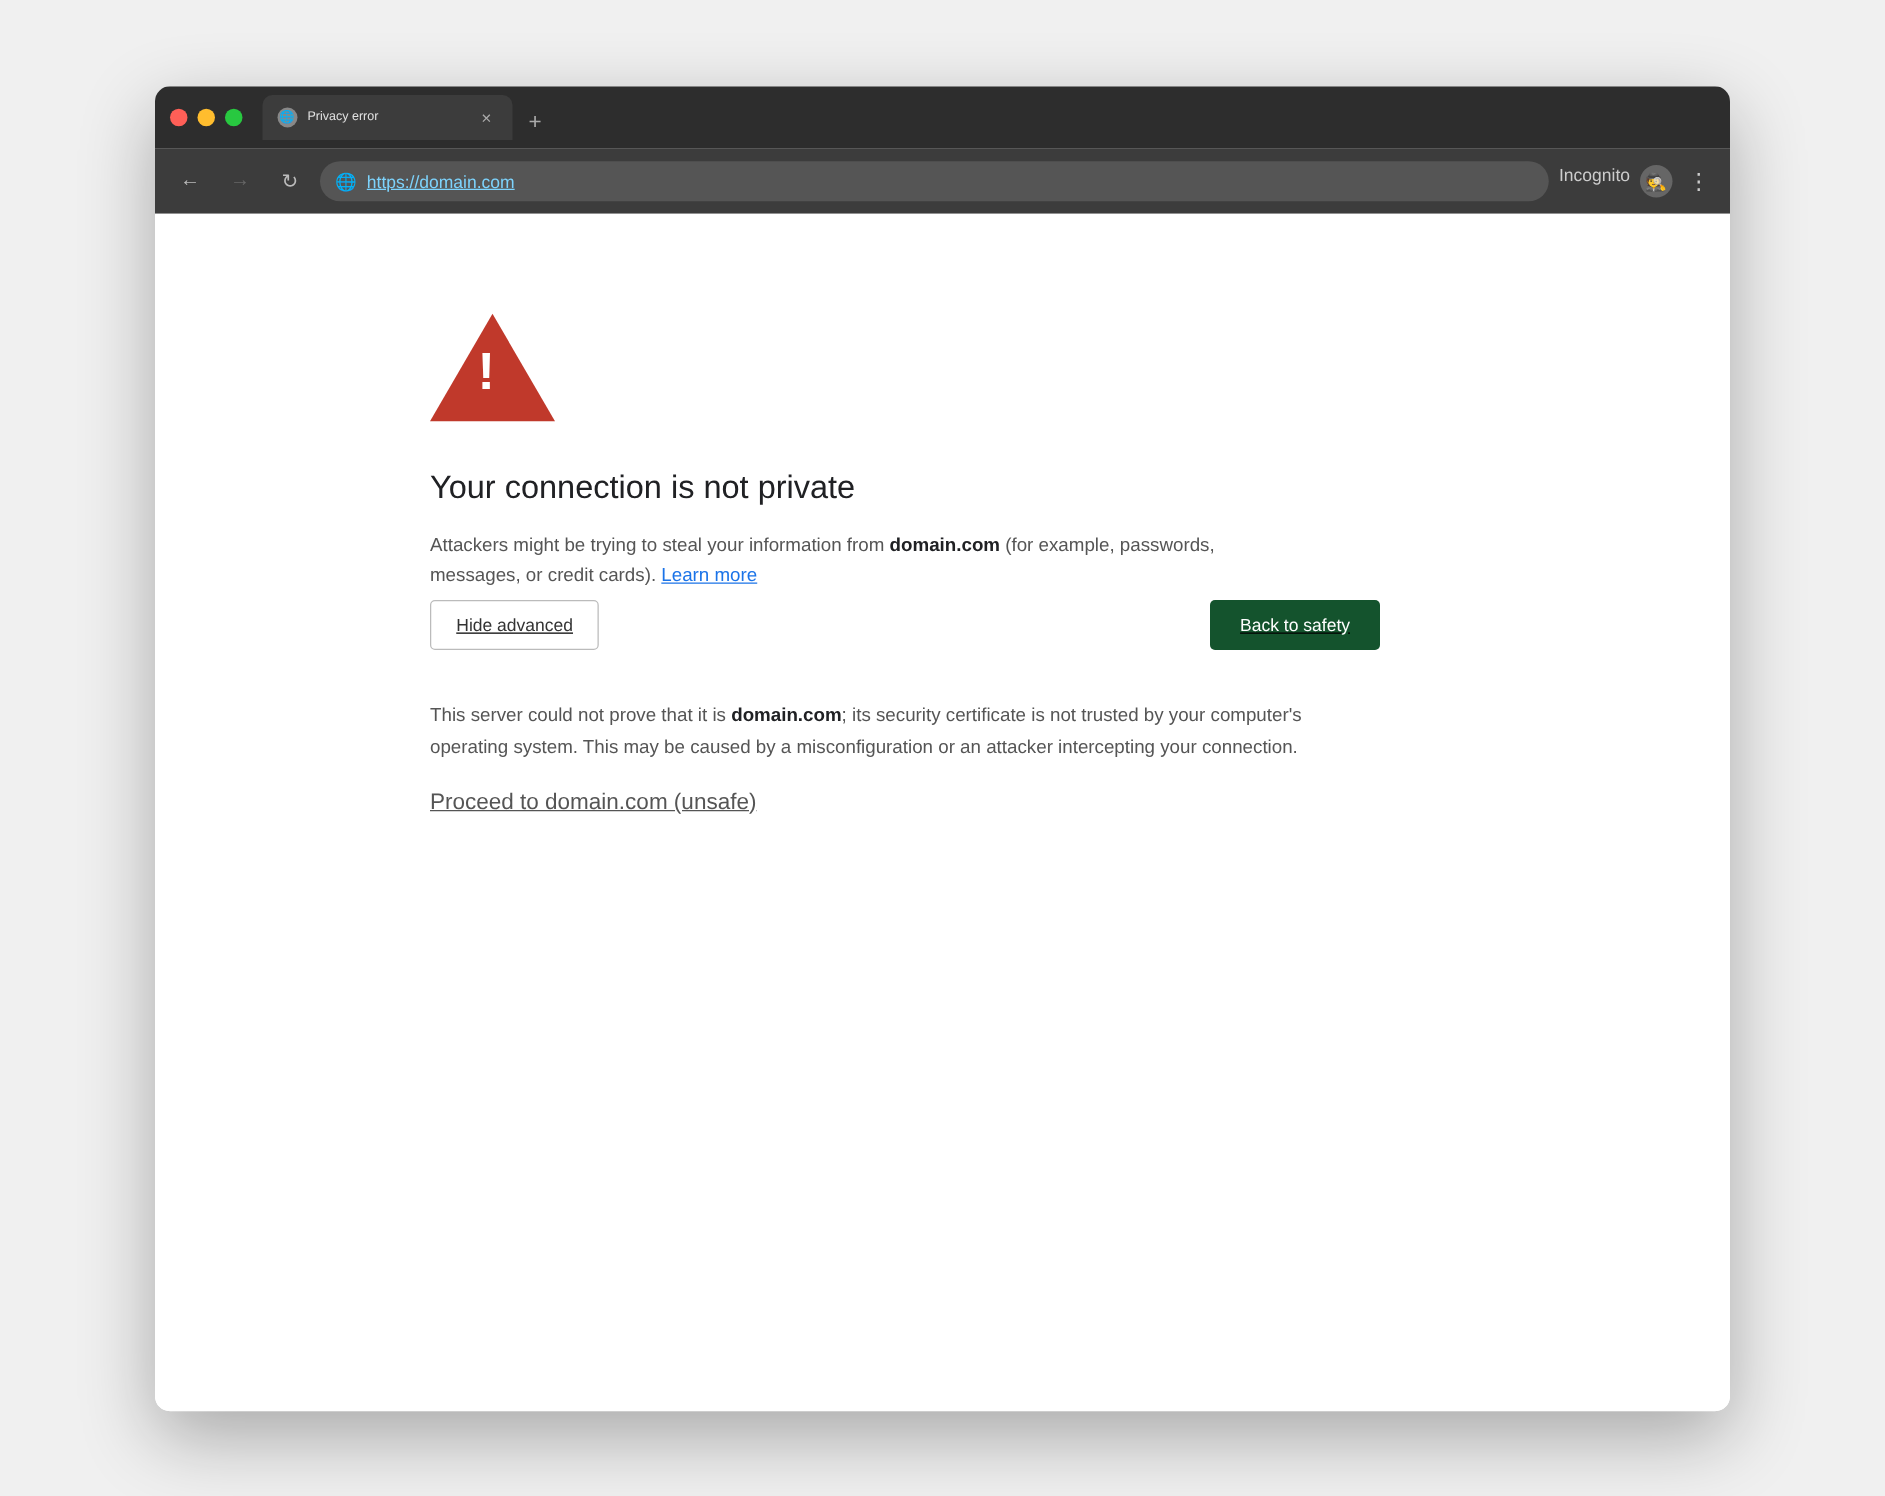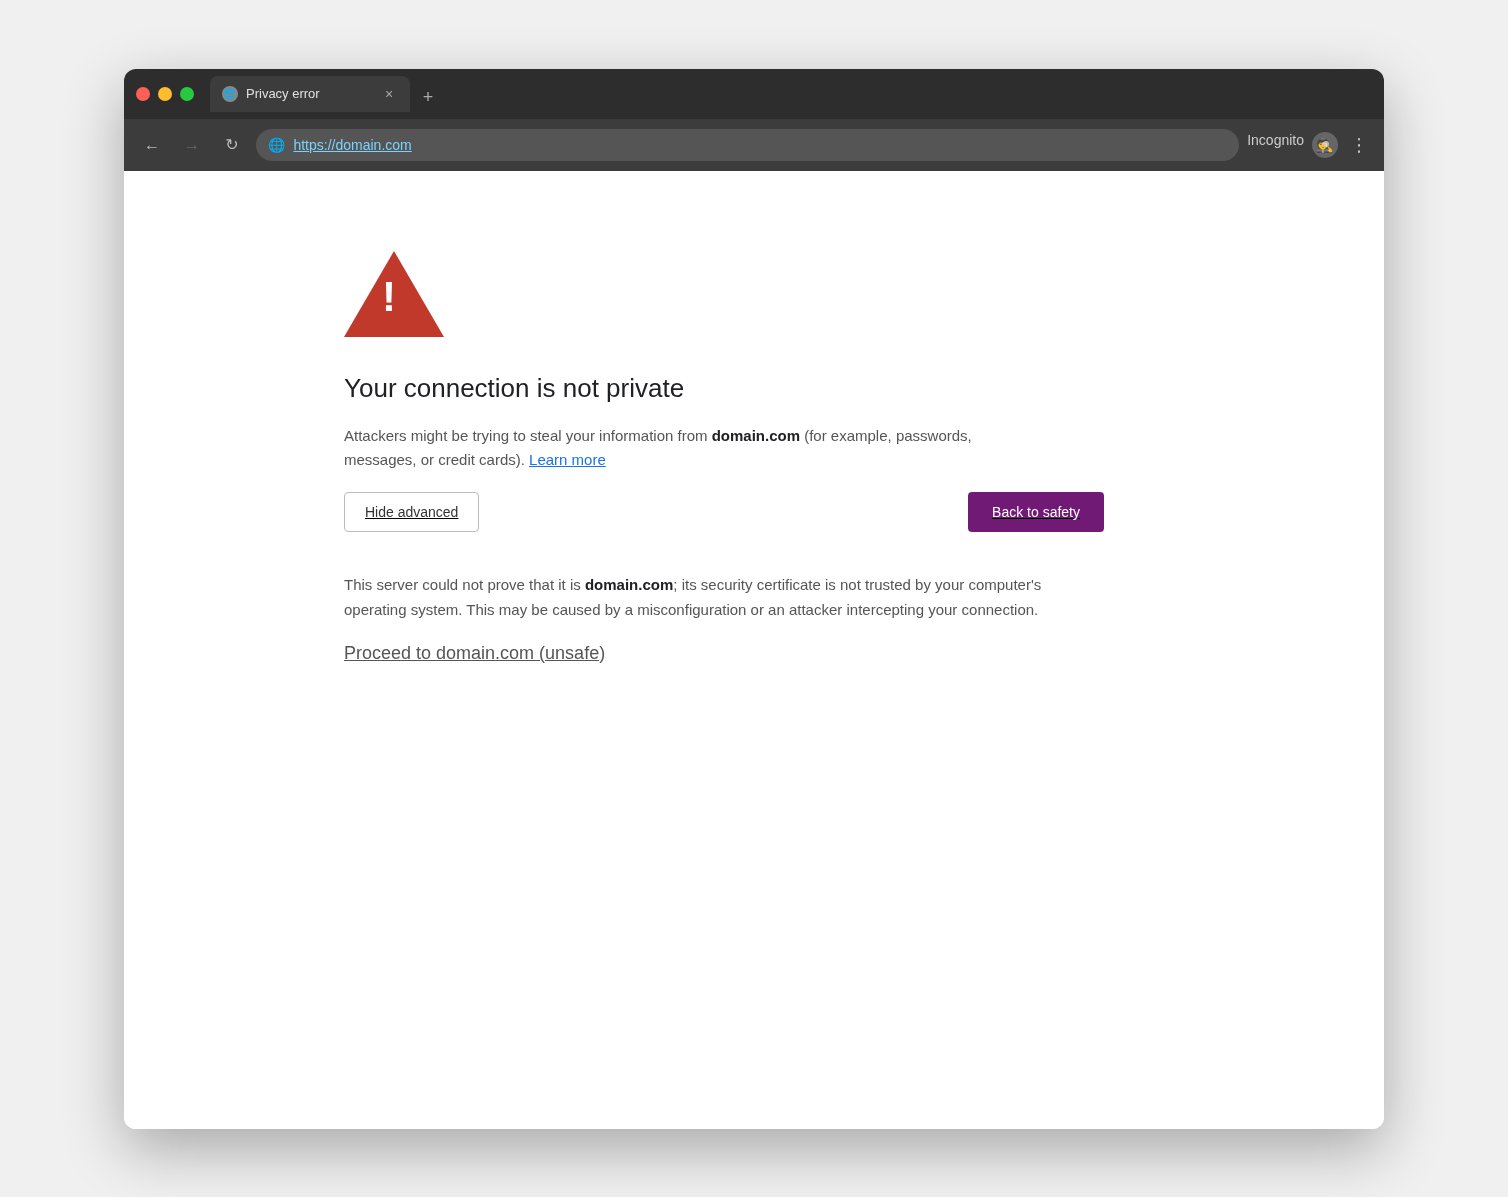--- a/index.html
+++ b/index.html
@@ -81,21 +81,21 @@
       flex-shrink: 0;
       display: flex;
       align-items: center;
       justify-content: center;
       font-size: 10px;
       color: #fff;
     }
 
     .tab-title {
       color: #e0e0e0;
-      font-size: 13px;
+      font-size: 10px;
       flex: 1;
       white-space: nowrap;
       overflow: hidden;
       text-overflow: ellipsis;
     }
 
     .tab-close {
       color: #aaa;
       font-size: 14px;
       cursor: pointer;
@@ -233,21 +233,21 @@
       font-size: 26px;
       font-weight: 400;
       color: #202124;
       margin-bottom: 20px;
     }
 
     .error-desc {
       font-size: 15px;
       color: #555;
       line-height: 1.6;
-      margin-bottom: 20px;
+      margin-bottom: 7px;
       max-width: 680px;
     }
 
     .error-desc strong {
       color: #202124;
       font-weight: 600;
     }
 
     .learn-more {
       color: #1a73e8;
@@ -280,21 +280,21 @@
       color: #333;
       font-size: 14px;
       cursor: pointer;
     }
 
     .btn-back-to-safety {
       height: 40px;
       padding: 0 24px;
       border: none;
       border-radius: 4px;
-      background: #701a75;
+      background: #14532d;
       color: #fff;
       font-size: 14px;
       font-weight: 500;
       cursor: pointer;
     }
 
     .advanced-desc {
       font-size: 15px;
       color: #555;
       line-height: 1.7;

